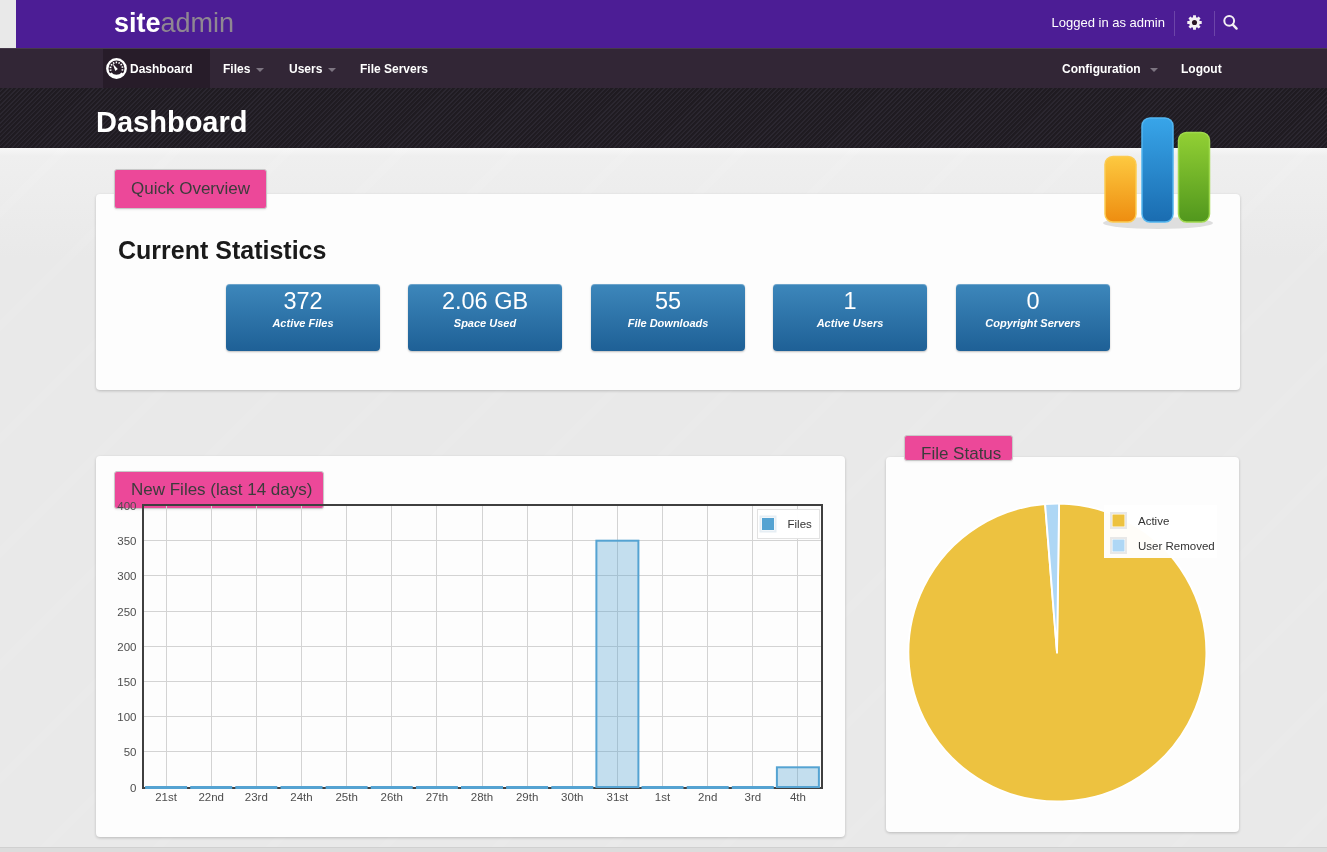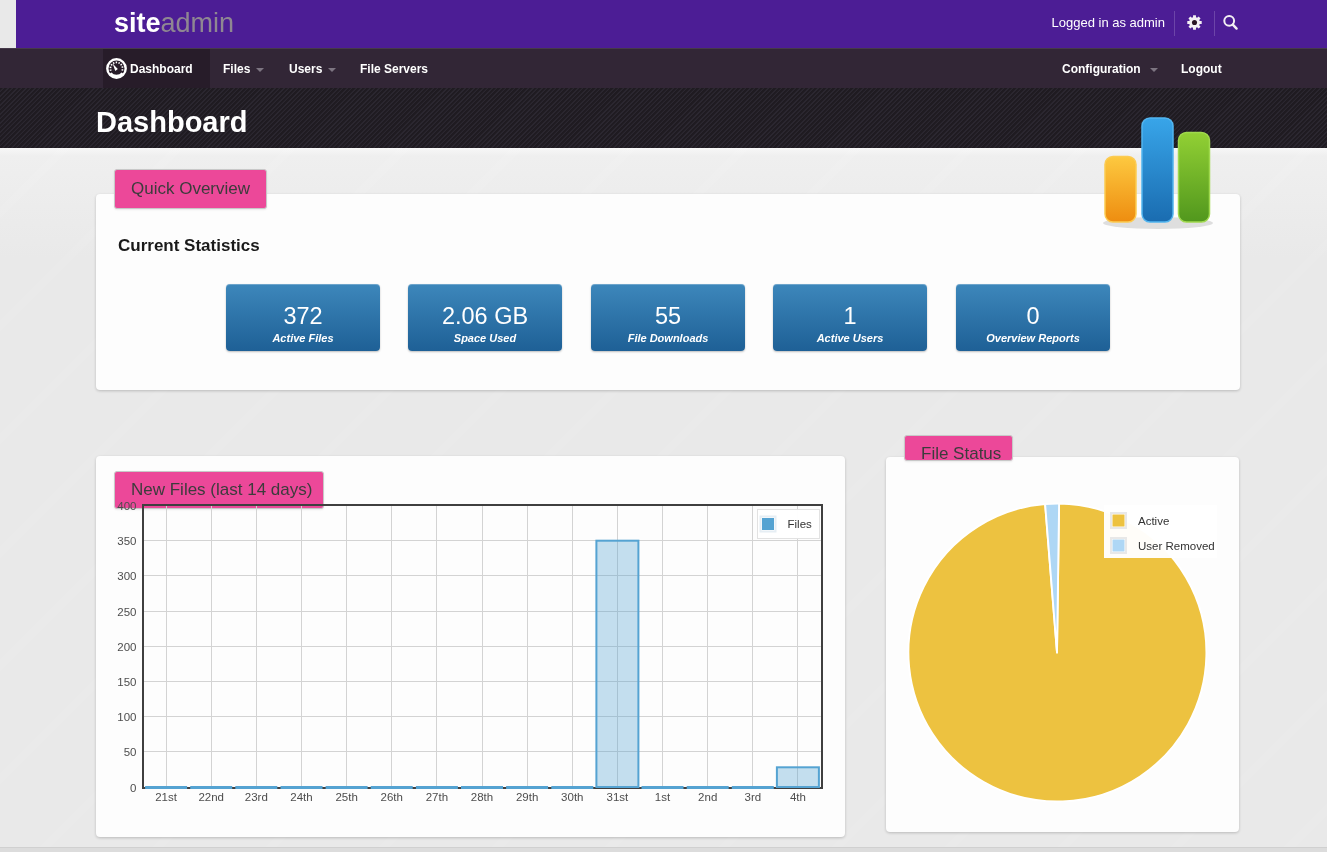--- a/index.html
+++ b/index.html
@@ -18,24 +18,24 @@
   background:repeating-linear-gradient(135deg, #1f1b21 0px, #1f1b21 1.6px, #2b2730 2.4px, #2b2730 3.2px); }
 #pagetitle { position:absolute; left:96px; top:18px; font-size:29px; font-weight:bold; color:#fff; }
 #content { position:absolute; left:0; top:148px; width:1327px; height:704px;
   background:linear-gradient(#f7f7f7, #efefef 8px, #e9e9e9 110px); }
 #contenttex { position:absolute; left:0; top:148px; width:1327px; height:704px;
   background:repeating-linear-gradient(135deg, rgba(255,255,255,0.0) 0 42px, rgba(255,255,255,0.5) 42px 50px, rgba(255,255,255,0.0) 50px 80px); opacity:0.13; }
 .panel { position:absolute; background:#fdfdfd; border-radius:4px; box-shadow:0 1px 3px rgba(0,0,0,0.2); }
 .tab { position:absolute; background:#ec4899; border:1px solid #c8c8c8; border-radius:3px; font-size:17px; color:#3c3c3c; box-shadow:0 1px 2px rgba(0,0,0,0.08); }
 #panel1 { left:96px; top:194px; width:1144px; height:196px; }
 #tab1 { left:114px; top:169px; width:153px; height:40px; line-height:38px; padding-left:16px; }
-#curstats { position:absolute; left:118px; top:236px; font-size:17px; font-weight:bold; color:#1a1a1a; }
+#curstats { position:absolute; left:118px; top:236px; font-size:25px; font-weight:bold; color:#1a1a1a; }
 .statbox { position:absolute; top:284px; width:154px; height:67px; border-radius:4px;
   background:linear-gradient(#3d87bb, #1e6096); box-shadow:inset 0 1px 0 rgba(255,255,255,0.25), 0 1px 2px rgba(0,0,0,0.25); color:#fff; text-align:center; }
-.statbox .num { display:block; font-size:23.5px; margin-top:20px; line-height:25px; }
+.statbox .num { display:block; font-size:23.5px; margin-top:5px; line-height:25px; }
 .statbox .lbl { display:block; font-size:11px; font-weight:bold; margin-top:3px;font-style:italic; }
 #panel2 { left:96px; top:456px; width:749px; height:381px; }
 #tab2 { left:114px; top:435px; width:210px; height:38px; line-height:36px; padding-left:16px;margin-top:36px; }
 #panel3 { left:886px; top:457px; width:353px; height:375px; }
 #tab3 { left:904px; top:435px; width:109px; height:26px; line-height:36px; padding-left:16px; }
 svg { position:absolute; }
 #footer { position:absolute; left:0; top:847px; width:1327px; height:5px; background:#dcdcdc; border-top:1px solid #d0d0d0; }
 </style>
 </head>
 <body>
@@ -98,21 +98,21 @@
 <div class="statbox" style="left:591px;">
     <span class="num">55</span>
     <span class="lbl">File Downloads</span>
   </div>
 <div class="statbox" style="left:773px;">
     <span class="num">1</span>
     <span class="lbl">Active Users</span>
   </div>
 <div class="statbox" style="left:956px;">
     <span class="num">0</span>
-    <span class="lbl">Overview Reports</span>
+    <span class="lbl">Copyright Servers</span>
   </div>
 <div class="panel" id="panel2"></div>
 <div class="tab" id="tab2">New Files (last 14 days)</div>
 <svg id="barchart" width="749" height="381" viewBox="0 0 749 381" style="left:96px; top:456px;">
 <g shape-rendering="crispEdges">
 <line x1="70.1" y1="49.5" x2="70.1" y2="331.0" stroke="#d3d3d3" stroke-width="1"></line>
 <line x1="115.2" y1="49.5" x2="115.2" y2="331.0" stroke="#d3d3d3" stroke-width="1"></line>
 <line x1="160.3" y1="49.5" x2="160.3" y2="331.0" stroke="#d3d3d3" stroke-width="1"></line>
 <line x1="205.5" y1="49.5" x2="205.5" y2="331.0" stroke="#d3d3d3" stroke-width="1"></line>
 <line x1="250.6" y1="49.5" x2="250.6" y2="331.0" stroke="#d3d3d3" stroke-width="1"></line>

